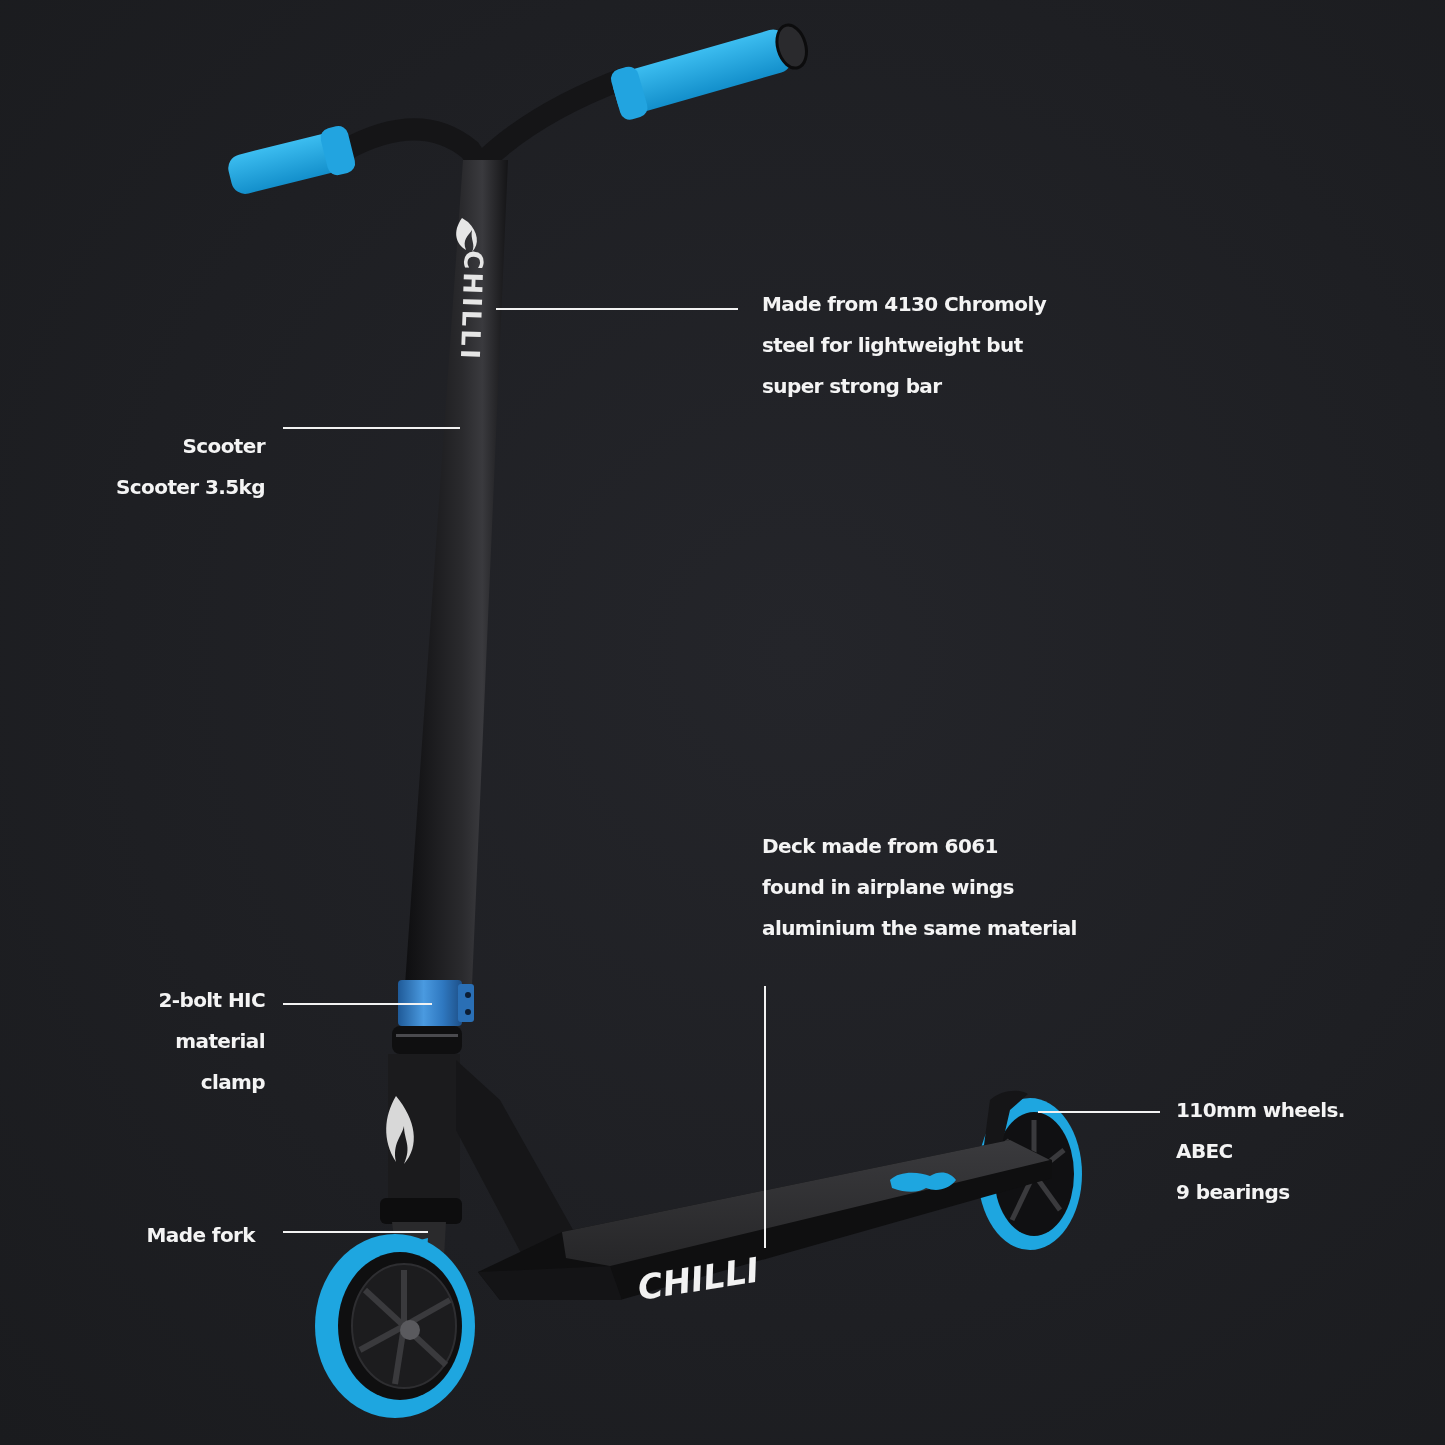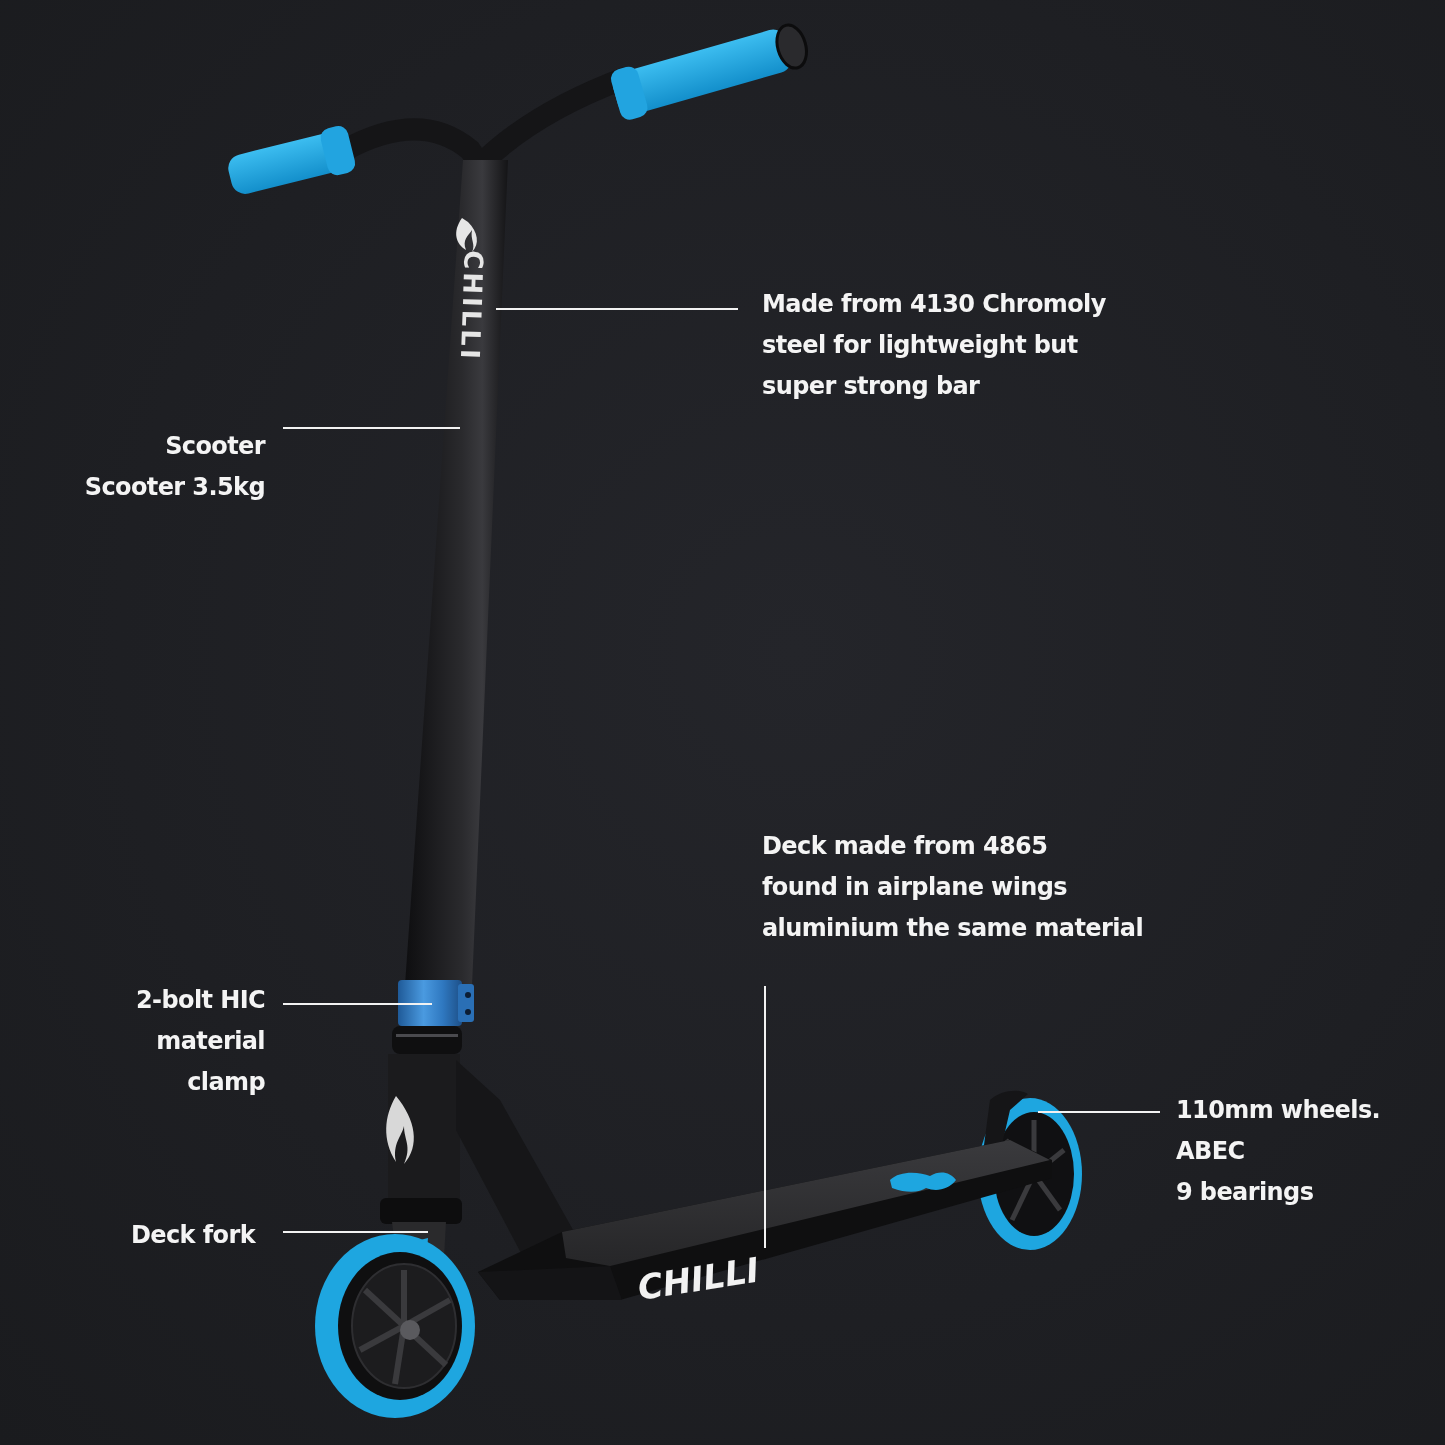--- a/index.html
+++ b/index.html
@@ -4,21 +4,21 @@
 <style>
   html, body { margin:0; padding:0; }
   body {
     width:1445px; height:1445px; overflow:hidden; position:relative;
     background: radial-gradient(ellipse at 55% 45%, #24252a 0%, #1e1f23 60%, #1a1b1e 100%);
     font-family: "DejaVu Sans", "Liberation Sans", sans-serif;
     color:#ffffff;
   }
   .scene { position:absolute; left:0; top:0; width:1445px; height:1445px; }
   .callout-text {
-    position:absolute; font-size:24px; line-height:41px; font-weight:bold;
+    position:absolute; font-size:20px; line-height:41px; font-weight:bold;
     letter-spacing:-0.6px; color:#f4f4f4; white-space:nowrap;
   }
   .callout-text.right { text-align:right; }
   .callout-text span { display:block; }
   .leader { position:absolute; background:#f2f2f2; }
   .leader.h { height:2px; }
   .leader.v { width:2px; }
 </style>
 </head>
 <body>
@@ -143,33 +143,33 @@
     <span>steel for lightweight but</span>
     <span>super strong bar</span>
   </div>
 
   <div class="callout-text right" style="right:1180px; top:426px;">
     <span>Scooter</span>
     <span>Scooter 3.5kg</span>
   </div>
 
   <div class="callout-text" style="left:762px; top:826px;">
-    <span>Deck made from 4865</span>
+    <span>Deck made from 6061</span>
     <span>found in airplane wings</span>
     <span>aluminium the same material</span>
   </div>
 
   <div class="callout-text right" style="right:1180px; top:980px;">
     <span>2-bolt HIC</span>
     <span>material</span>
     <span>clamp</span>
   </div>
 
   <div class="callout-text right" style="right:1190px; top:1215px;">
-    <span>Deck fork</span>
+    <span>Made fork</span>
   </div>
 
   <div class="callout-text" style="left:1176px; top:1090px;">
     <span>110mm wheels.</span>
     <span>ABEC</span>
     <span>9 bearings</span>
   </div>
 </div>
 
 </body></html>

